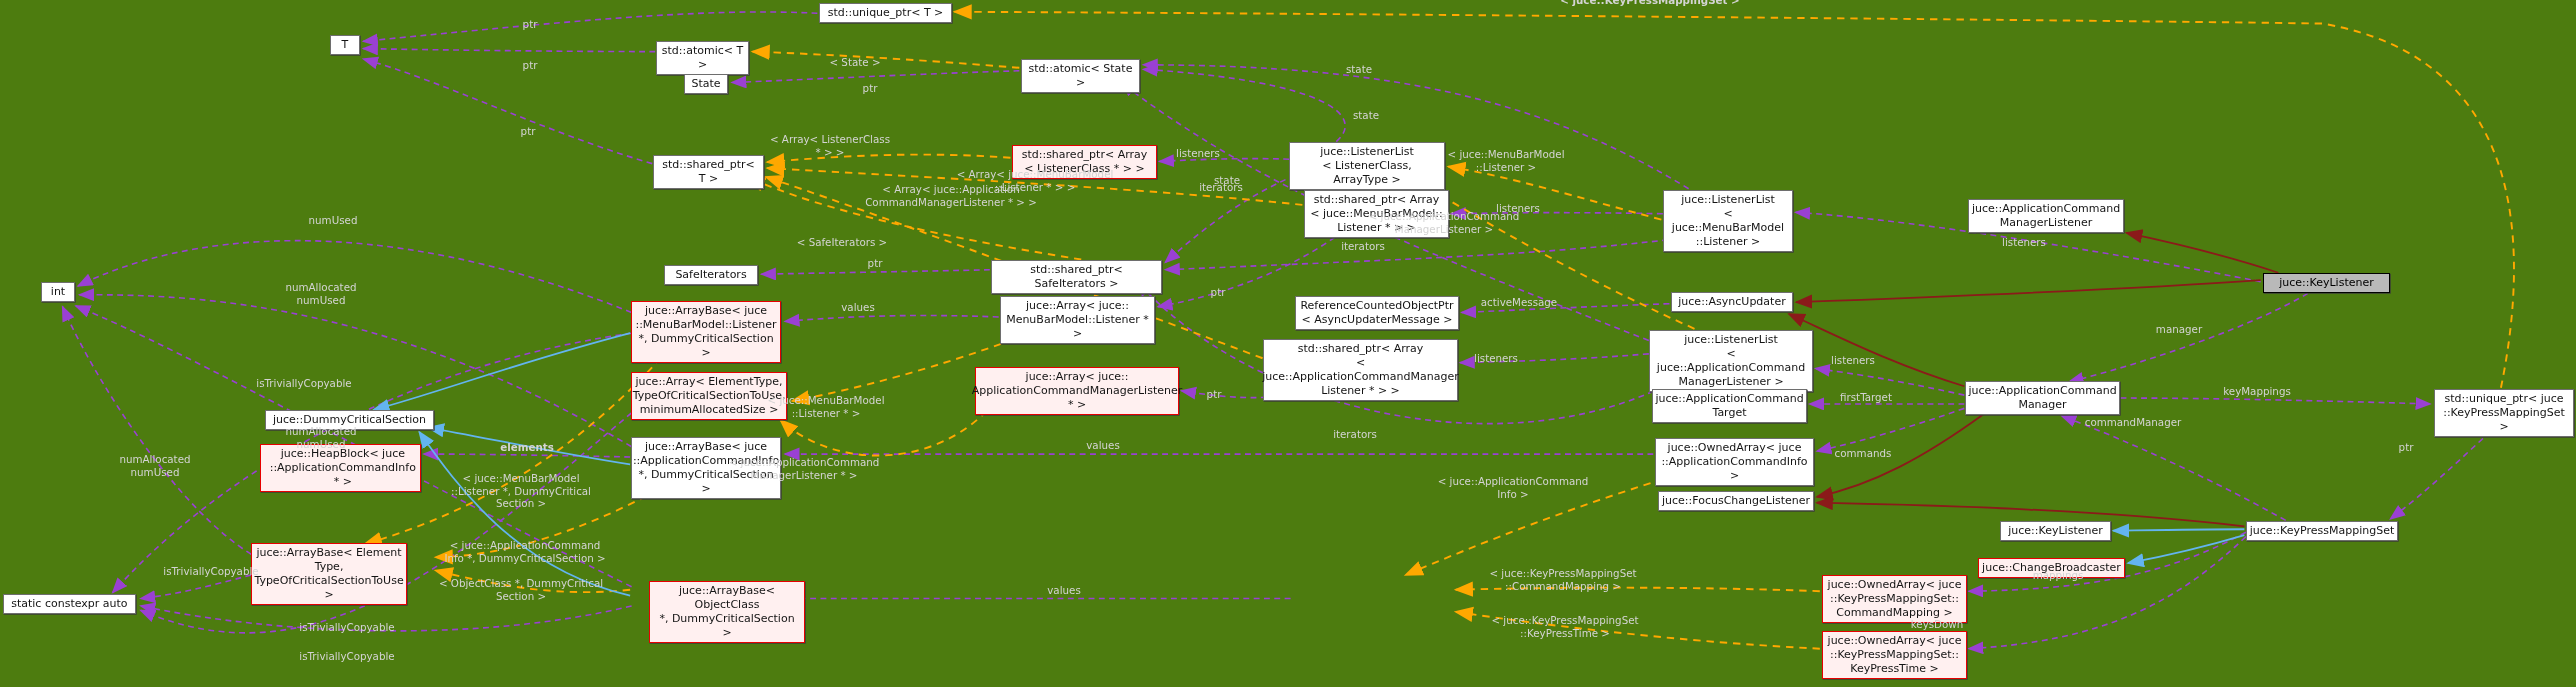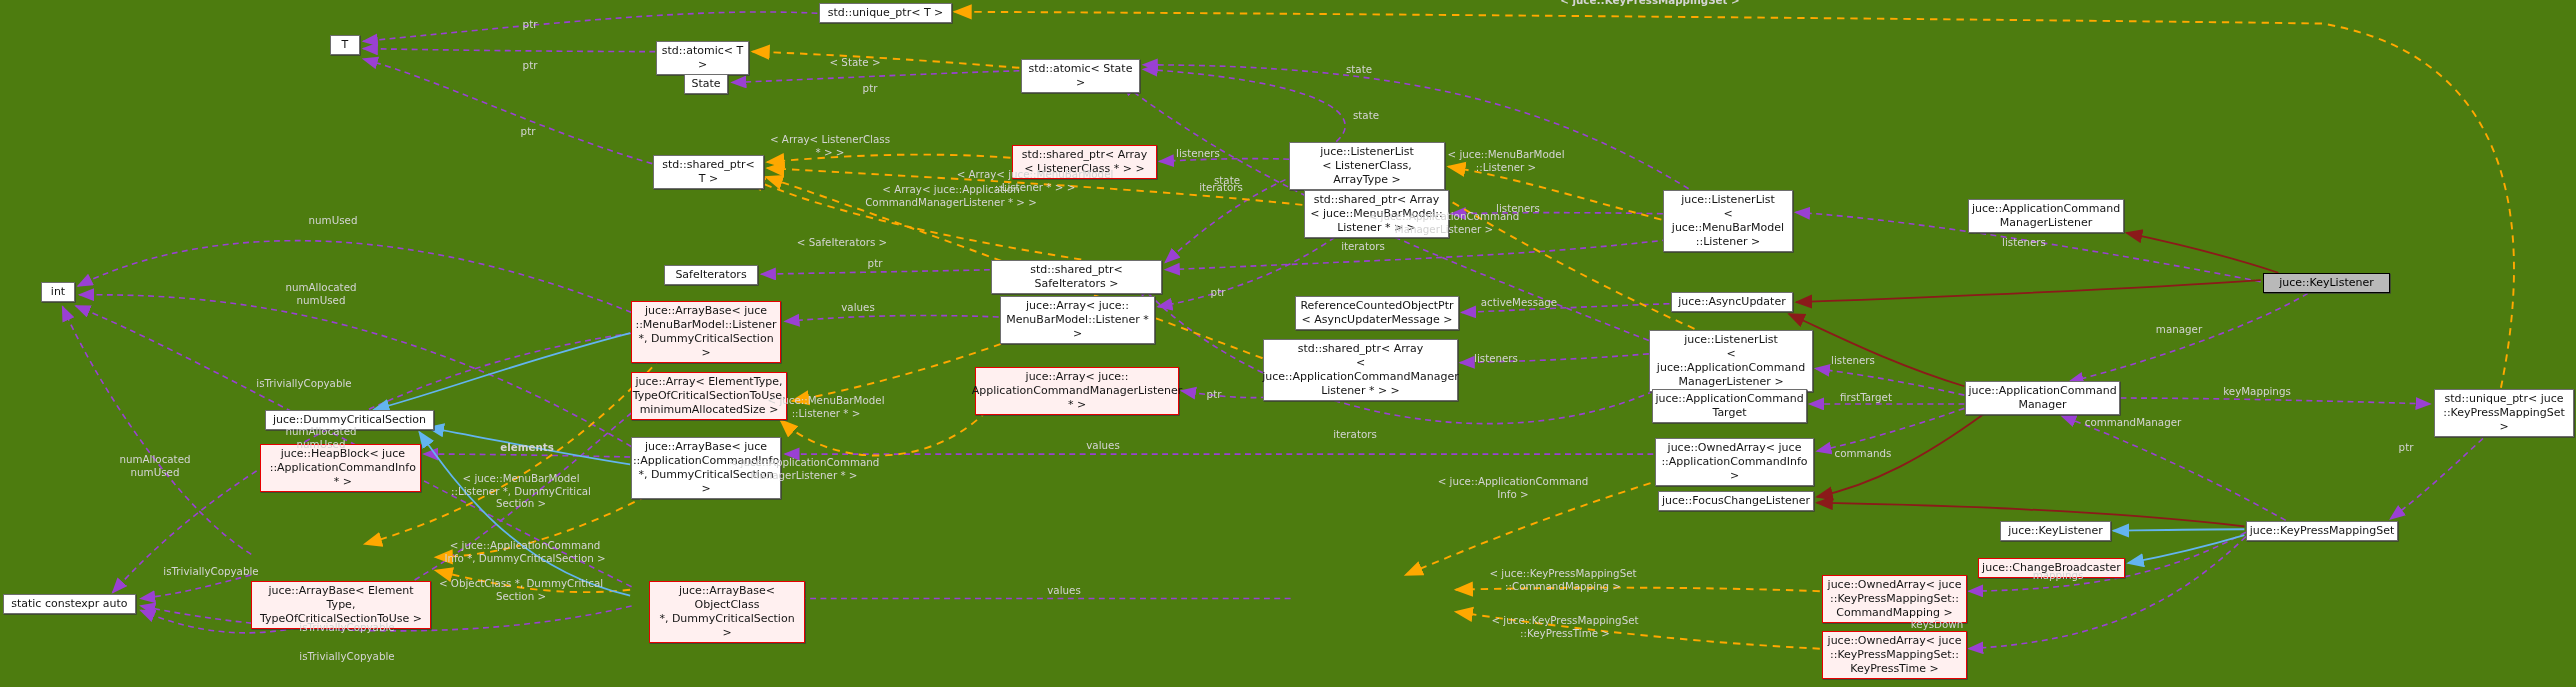--- a/index.html
+++ b/index.html
@@ -166,21 +166,21 @@
   <div class="node tmpl" style="left:631px;top:301px;width:150px;">juce::ArrayBase&lt; juce
 ::MenuBarModel::Listener
 *, DummyCriticalSection &gt;</div>
   <div class="node tmpl" style="left:631px;top:372px;width:156px;">juce::Array&lt; ElementType,
 TypeOfCriticalSectionToUse,
 minimumAllocatedSize &gt;</div>
   <div class="node tmpl" style="left:975px;top:367px;width:204px;">juce::Array&lt; juce::
 ApplicationCommandManagerListener * &gt;</div>
   <div class="node tmpl" style="left:260px;top:444px;width:161px;padding-left:9px;">juce::HeapBlock&lt; juce
 ::ApplicationCommandInfo * &gt;</div>
-  <div class="node tmpl" style="left:251px;top:543px;width:180px;margin-top:38px;">juce::ArrayBase&lt; Element
+  <div class="node tmpl" style="left:251px;top:543px;width:156px;">juce::ArrayBase&lt; Element
 Type, TypeOfCriticalSectionToUse &gt;</div>
   <div class="node tmpl" style="left:649px;top:581px;width:156px;">juce::ArrayBase&lt; ObjectClass
 *, DummyCriticalSection &gt;</div>
   <div class="node tmpl" style="left:1978px;top:558px;width:147px;">juce::ChangeBroadcaster</div>
   <div class="node tmpl" style="left:1822px;top:575px;width:145px;">juce::OwnedArray&lt; juce
 ::KeyPressMappingSet::
 CommandMapping &gt;</div>
   <div class="node tmpl" style="left:1822px;top:631px;width:145px;">juce::OwnedArray&lt; juce
 ::KeyPressMappingSet::
 KeyPressTime &gt;</div>

